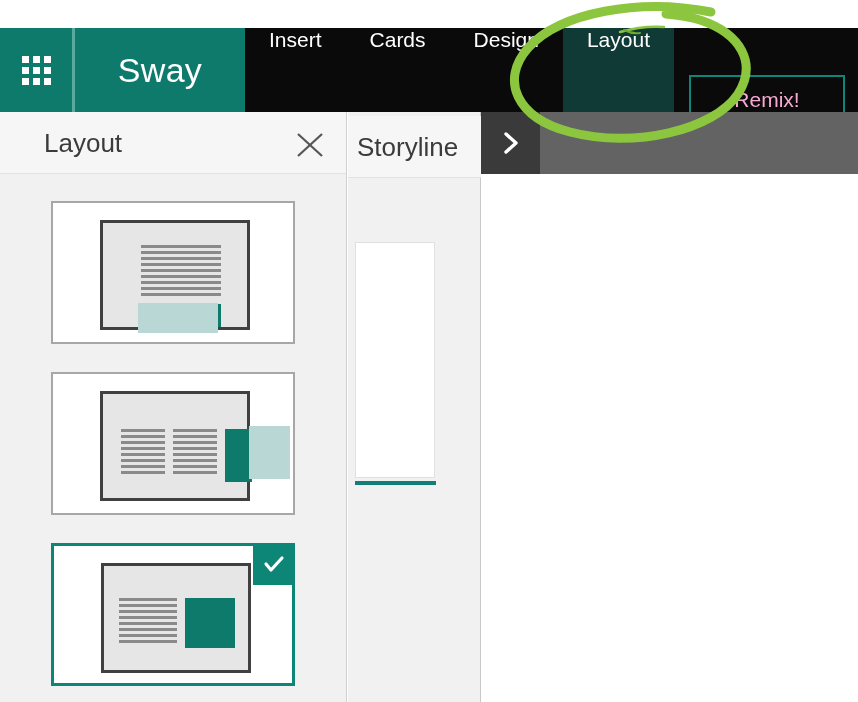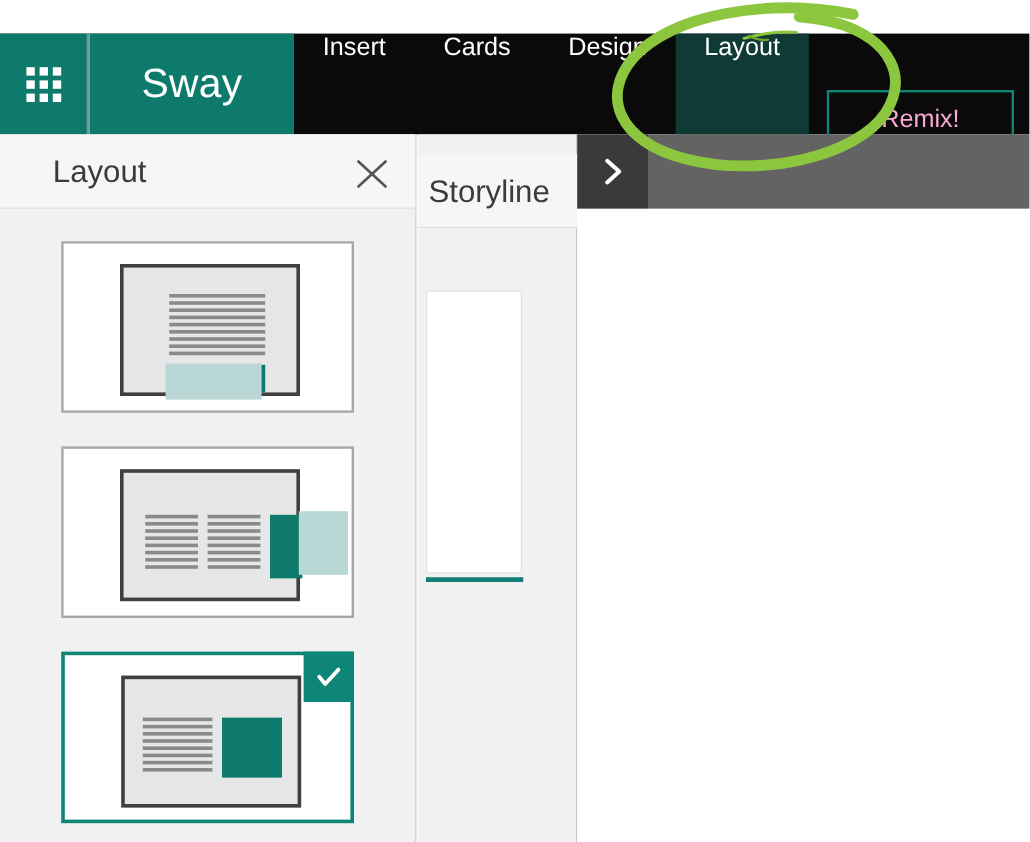--- a/index.html
+++ b/index.html
@@ -149,21 +149,21 @@
   
   .storyline-panel {
     position: absolute;
     left: 348px; top: 112px;
     width: 133px; height: 590px;
     background: #f1f1f1;
     border-right: 1px solid #c9c9c9;
   }
   .storyline-head {
     position: absolute;
-    left: 0; top: 16px; width: 133px; height: 62px;
+    left: 0; top: 4px; width: 133px; height: 62px;
     background: #f6f6f6;
     border-bottom: 1px solid #e2e2e2;
     padding-left: 16px;
   }
   .storyline-title {
     position: absolute;
     left: 9px; top: 16px;
     font-size: 26px;
     color: #3b3b3b;
     white-space: nowrap;

